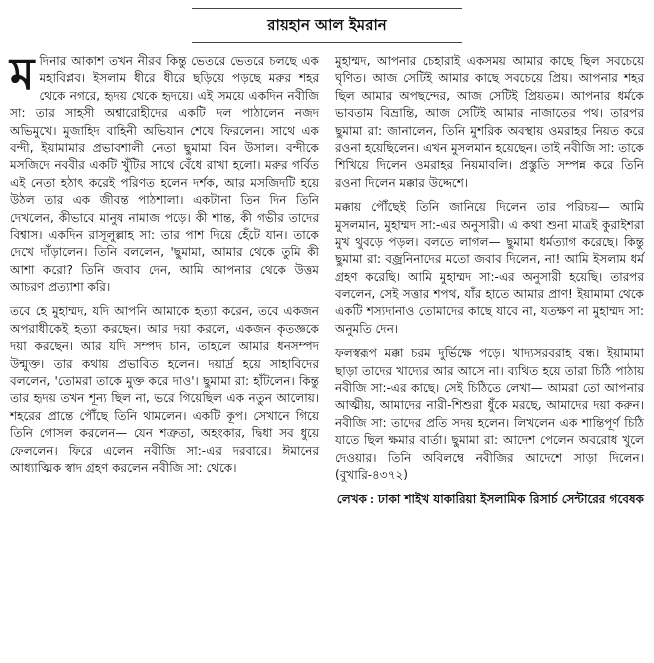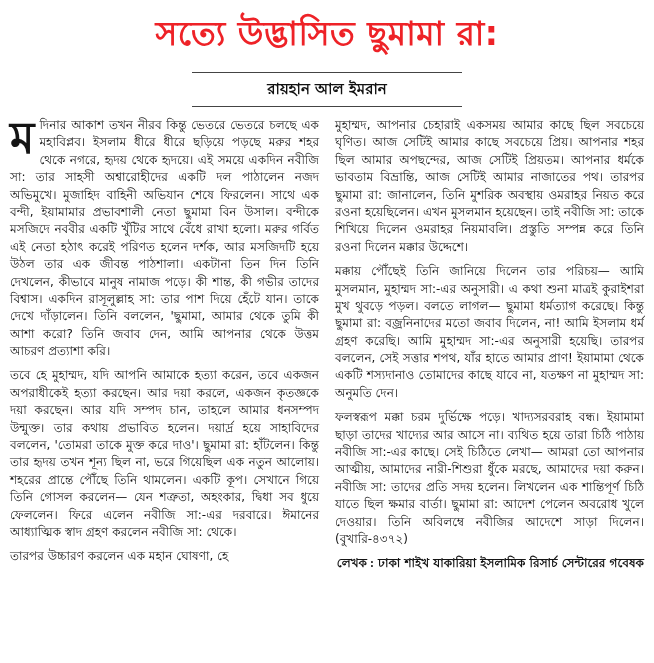--- a/index.html
+++ b/index.html
@@ -68,32 +68,30 @@
   .footer-label {
     font-weight: bold;
     font-family: Liberation Serif, serif;
   }
 </style>
 </head>
 <body>
 
 <div class="page">
 
-  <h1 class="title">সত্যে উদ্ভাসিত ছুমামা রা:</h1>
 
   <hr class="rule">
   <div class="author">রায়হান আল ইমরান</div>
   <hr class="rule">
 
   <div class="columns">
 
     <div class="col">
       <p><span class="dropcap">ম</span><span>দিনার আকাশ তখন নীরব কিন্তু ভেতরে ভেতরে চলছে এক মহাবিপ্লব। ইসলাম ধীরে ধীরে ছড়িয়ে পড়ছে মরুর শহর থেকে নগরে, হৃদয় থেকে হৃদয়ে। এই সময়ে একদিন নবীজি সা: তার সাহসী অশ্বারোহীদের একটি দল পাঠালেন নজদ অভিমুখে। মুজাহিদ বাহিনী অভিযান শেষে ফিরলেন। সাথে এক বন্দী, ইয়ামামার প্রভাবশালী নেতা ছুমামা বিন উসাল। বন্দীকে মসজিদে নববীর একটি খুঁটির সাথে বেঁধে রাখা হলো। মরুর গর্বিত এই নেতা হঠাৎ করেই পরিণত হলেন দর্শক, আর মসজিদটি হয়ে উঠল তার এক জীবন্ত পাঠশালা। একটানা তিন দিন তিনি দেখলেন, কীভাবে মানুষ নামাজ পড়ে। কী শান্ত, কী গভীর তাদের বিশ্বাস। একদিন রাসূলুল্লাহ সা: তার পাশ দিয়ে হেঁটে যান। তাকে দেখে দাঁড়ালেন। তিনি বললেন, 'ছুমামা, আমার থেকে তুমি কী আশা করো? তিনি জবাব দেন, আমি আপনার থেকে উত্তম আচরণ প্রত্যাশা করি।</span></p>
       <p>তবে হে মুহাম্মদ, যদি আপনি আমাকে হত্যা করেন, তবে একজন অপরাধীকেই হত্যা করছেন। আর দয়া করলে, একজন কৃতজ্ঞকে দয়া করছেন। আর যদি সম্পদ চান, তাহলে আমার ধনসম্পদ উন্মুক্ত। তার কথায় প্রভাবিত হলেন। দয়ার্দ্র হয়ে সাহাবিদের বললেন, 'তোমরা তাকে মুক্ত করে দাও'। ছুমামা রা: হাঁটলেন। কিন্তু তার হৃদয় তখন শূন্য ছিল না, ভরে গিয়েছিল এক নতুন আলোয়। শহরের প্রান্তে পৌঁছে তিনি থামলেন। একটি কূপ। সেখানে গিয়ে তিনি গোসল করলেন— যেন শত্রুতা, অহংকার, দ্বিধা সব ধুয়ে ফেললেন। ফিরে এলেন নবীজি সা:-এর দরবারে। ঈমানের আধ্যাত্মিক স্বাদ গ্রহণ করলেন নবীজি সা: থেকে।</p>
-      <p>তারপর উচ্চারণ করলেন এক মহান ঘোষণা, হে</p>
     </div>
 
     <div class="col">
       <p>মুহাম্মদ, আপনার চেহারাই একসময় আমার কাছে ছিল সবচেয়ে ঘৃণিত। আজ সেটিই আমার কাছে সবচেয়ে প্রিয়। আপনার শহর ছিল আমার অপছন্দের, আজ সেটিই প্রিয়তম। আপনার ধর্মকে ভাবতাম বিভ্রান্তি, আজ সেটিই আমার নাজাতের পথ। তারপর ছুমামা রা: জানালেন, তিনি মুশরিক অবস্থায় ওমরাহর নিয়ত করে রওনা হয়েছিলেন। এখন মুসলমান হয়েছেন। তাই নবীজি সা: তাকে শিখিয়ে দিলেন ওমরাহর নিয়মাবলি। প্রস্তুতি সম্পন্ন করে তিনি রওনা দিলেন মক্কার উদ্দেশে।</p>
       <p>মক্কায় পৌঁছেই তিনি জানিয়ে দিলেন তার পরিচয়— আমি মুসলমান, মুহাম্মদ সা:-এর অনুসারী। এ কথা শুনা মাত্রই কুরাইশরা মুখ থুবড়ে পড়ল। বলতে লাগল— ছুমামা ধর্মত্যাগ করেছে। কিন্তু ছুমামা রা: বজ্রনিনাদের মতো জবাব দিলেন, না! আমি ইসলাম ধর্ম গ্রহণ করেছি। আমি মুহাম্মদ সা:-এর অনুসারী হয়েছি। তারপর বললেন, সেই সত্তার শপথ, যাঁর হাতে আমার প্রাণ! ইয়ামামা থেকে একটি শস্যদানাও তোমাদের কাছে যাবে না, যতক্ষণ না মুহাম্মদ সা: অনুমতি দেন।</p>
       <p>ফলস্বরূপ মক্কা চরম দুর্ভিক্ষে পড়ে। খাদ্যসরবরাহ বন্ধ। ইয়ামামা ছাড়া তাদের খাদ্যের আর আসে না। ব্যথিত হয়ে তারা চিঠি পাঠায় নবীজি সা:-এর কাছে। সেই চিঠিতে লেখা— আমরা তো আপনার আত্মীয়, আমাদের নারী-শিশুরা ধুঁকে মরছে, আমাদের দয়া করুন। নবীজি সা: তাদের প্রতি সদয় হলেন। লিখলেন এক শান্তিপূর্ণ চিঠি যাতে ছিল ক্ষমার বার্তা। ছুমামা রা: আদেশ পেলেন অবরোধ খুলে দেওয়ার। তিনি অবিলম্বে নবীজির আদেশে সাড়া দিলেন। (বুখারি-৪৩৭২)</p>
       <p class="footer"><span class="footer-label">লেখক :</span> <span>ঢাকা শাইখ যাকারিয়া ইসলামিক রিসার্চ সেন্টারের গবেষক</span></p>
     </div>
 
   </div>

